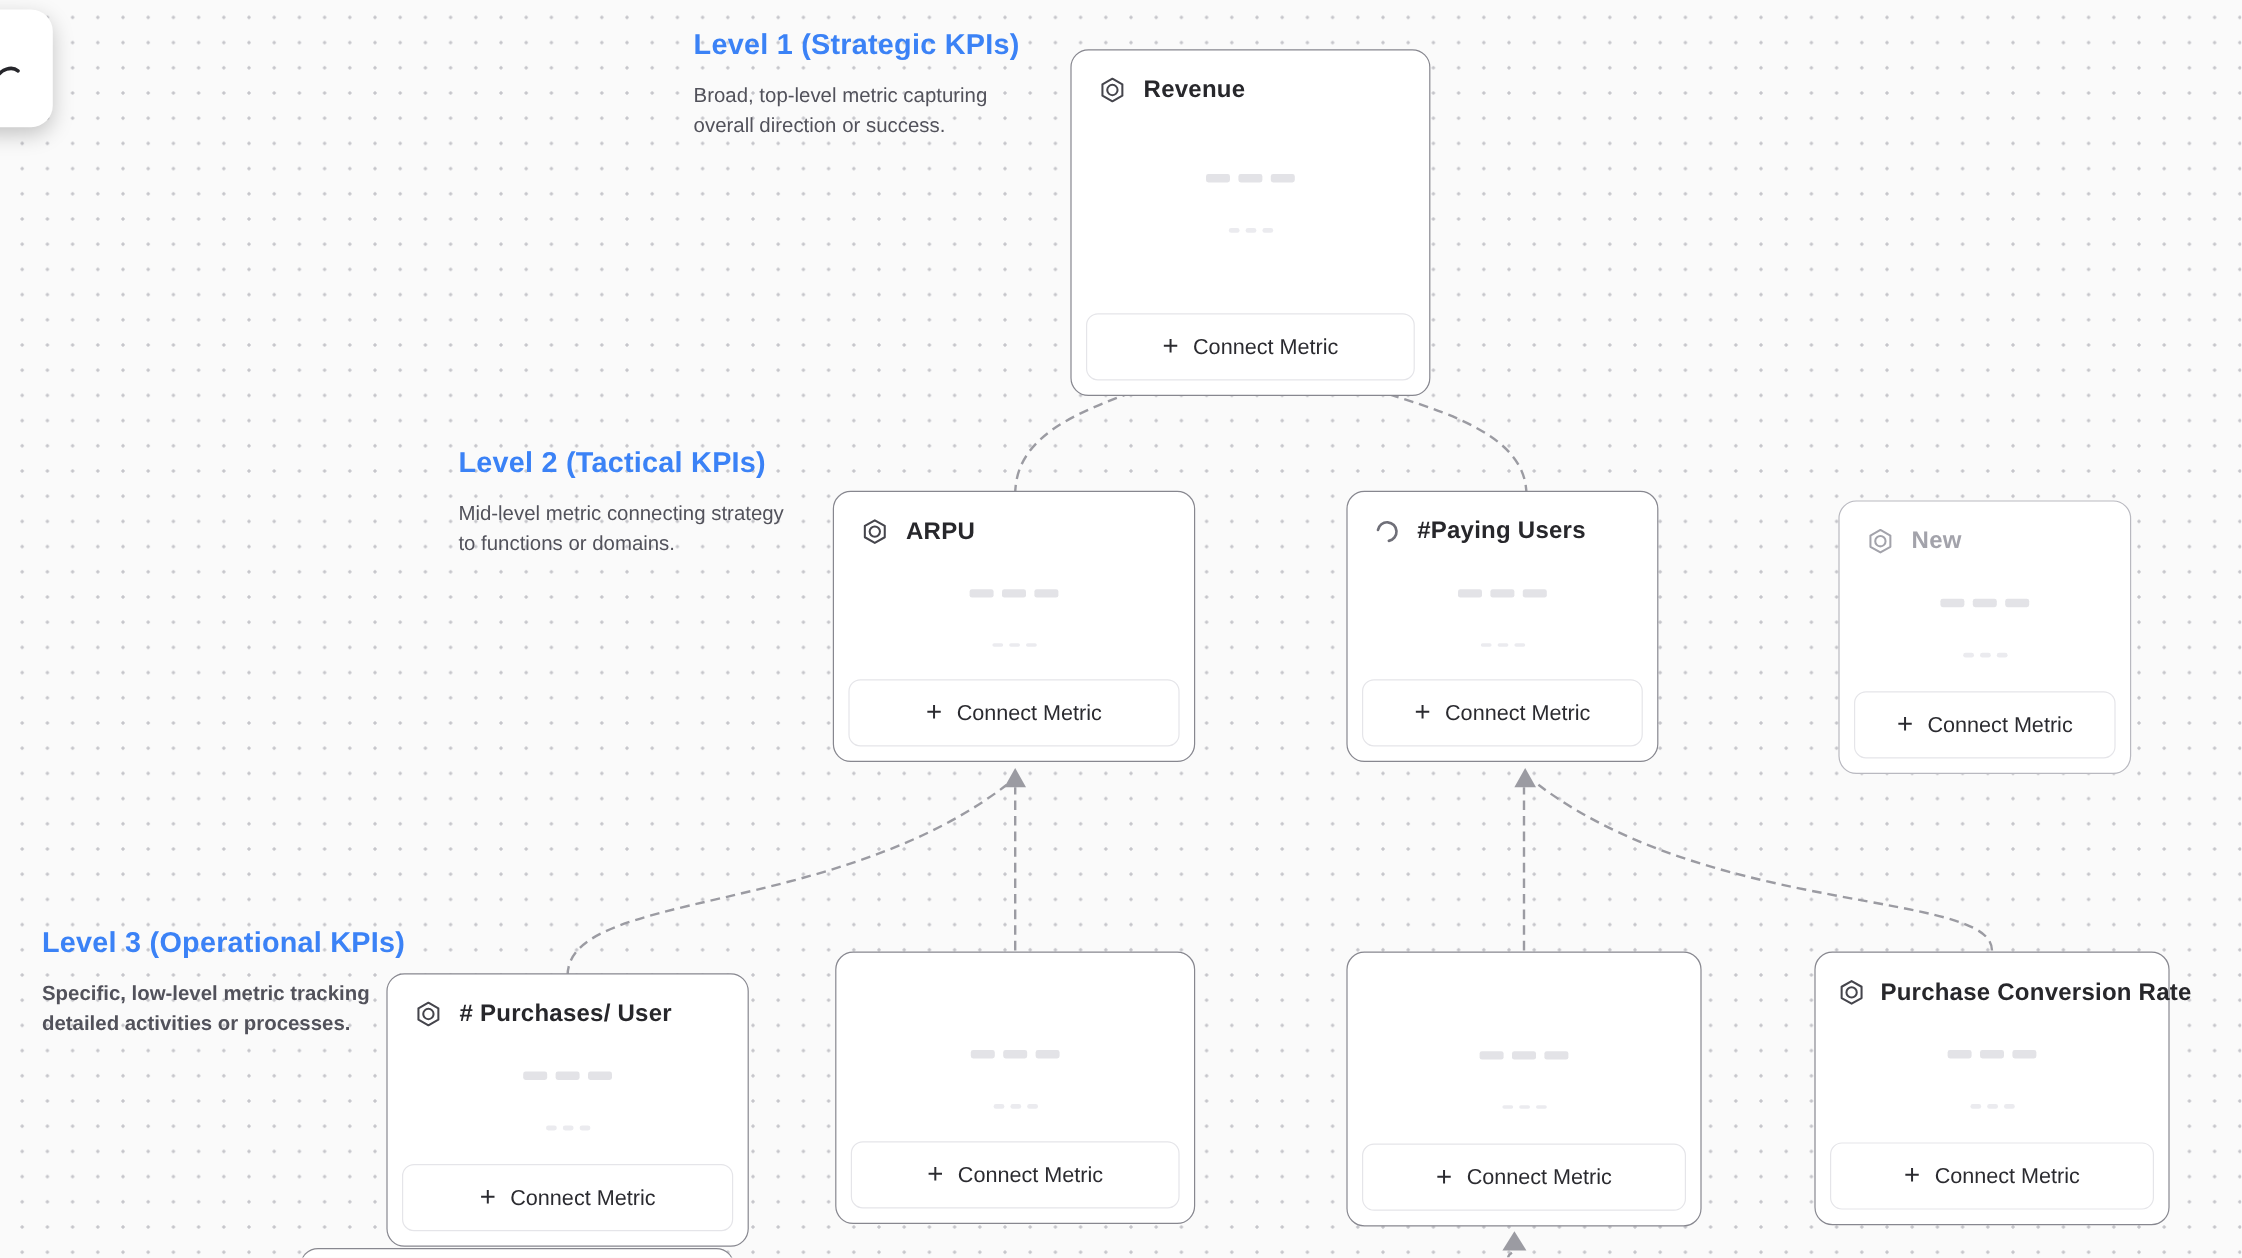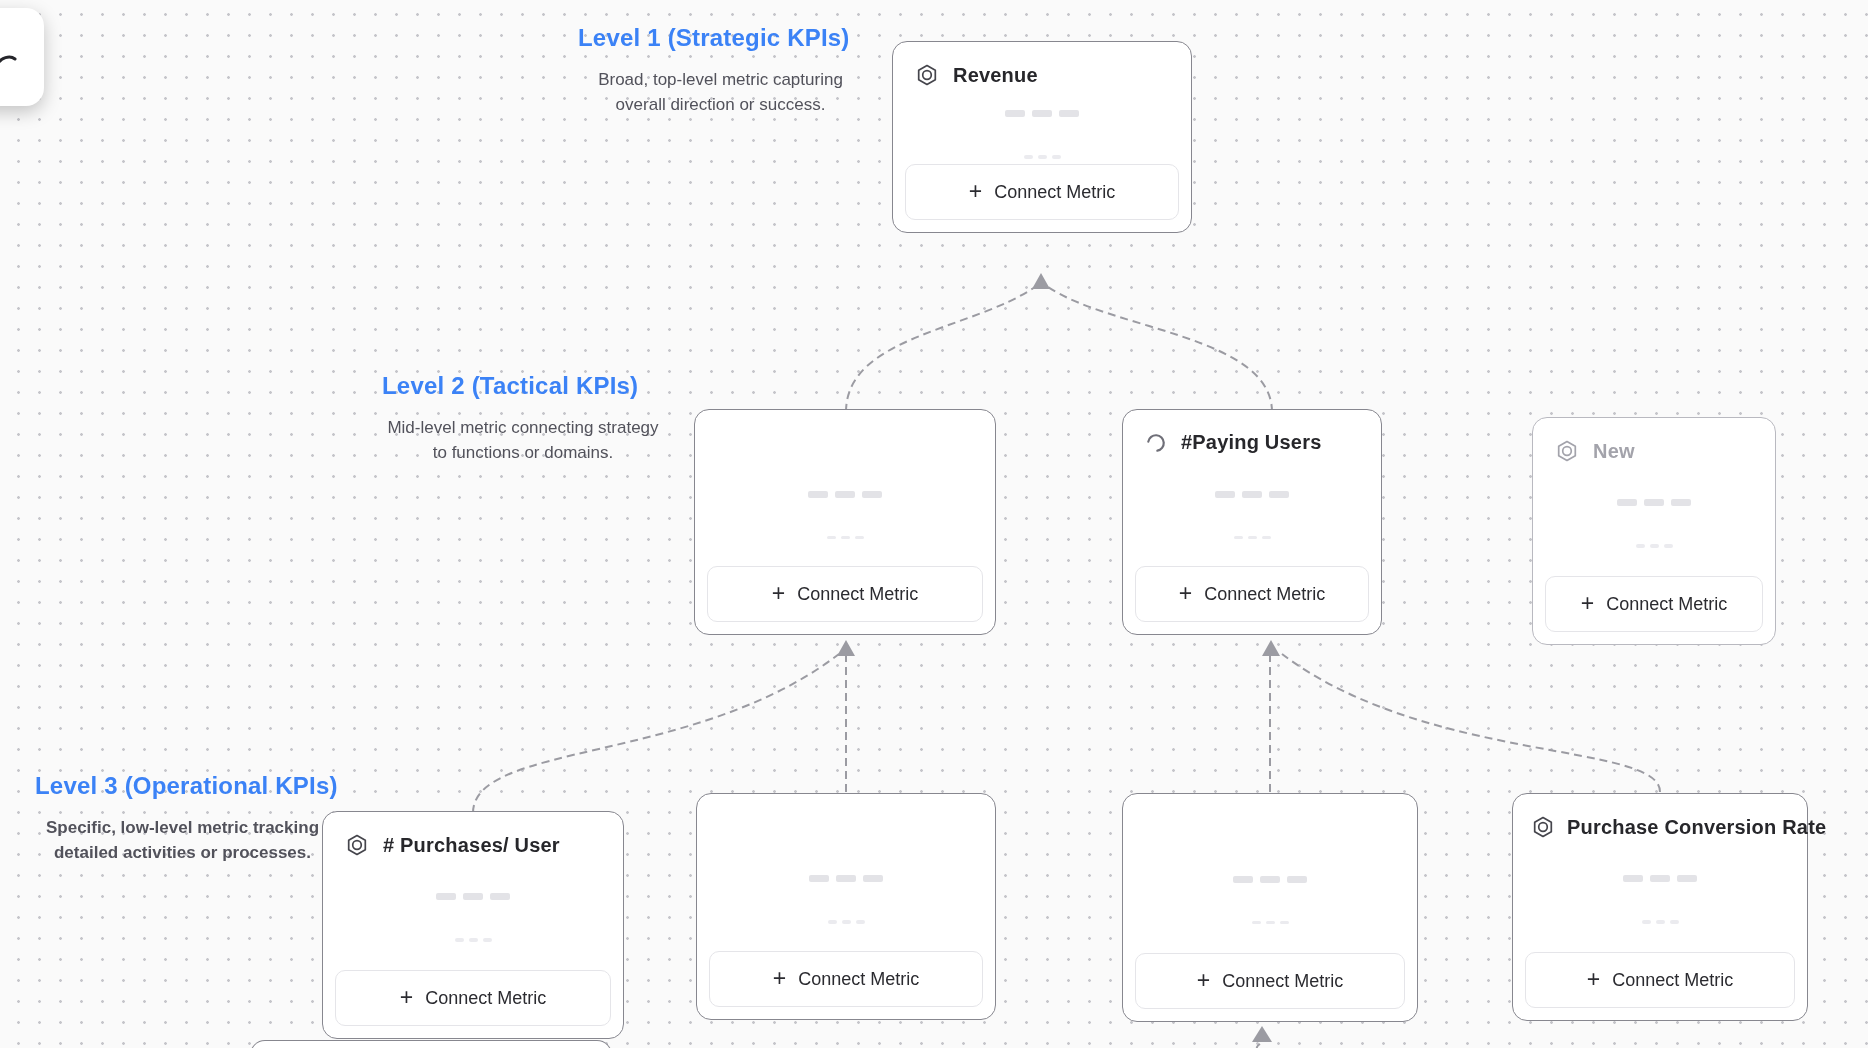--- a/index.html
+++ b/index.html
@@ -14,21 +14,21 @@
     background-image: radial-gradient(circle, #c5c5ca 1.1px, transparent 1.6px);
     background-size: 21px 21px;
     background-position: 8px 4px;
   }
   .edges { position:absolute; inset:0; pointer-events:none; }
   .edge { fill:none; stroke:#9b9ba2; stroke-width:2; stroke-dasharray:8 5; }
   .arrowhead { fill:#9b9ba2; stroke:none; }
 
   .level-label { position:absolute; z-index:2; }
   .level-title { font-size:24px; font-weight:700; color:#3b82f6; letter-spacing:.2px; margin-bottom:15px; }
-  .level-desc { font-size:17px; color:#52525b; line-height:1.48;text-align:center; }
+  .level-desc { font-size:17px; color:#52525b; line-height:1.48; }
 
   .card {
     position:absolute; z-index:3;
     background:#ffffff;
     border:1.5px solid #87878f;
     border-radius:15px;
   }
   .card.draft { border-color:#b9b9c0; }
   .card-header { display:flex; align-items:center; gap:14px; padding:21px 22px 0 22px; }
   .node-icon { display:flex; align-items:center; flex:0 0 auto; }
@@ -90,21 +90,21 @@
 </div>
 <div class="level-label" style="left:382px; top:372px;">
   <div class="level-title">Level 2 (Tactical KPIs)</div>
   <div class="level-desc" style="width:282px;">Mid-level metric connecting strategy to functions or domains.</div>
 </div>
 <div class="level-label" style="left:35px; top:772px;">
   <div class="level-title">Level 3 (Operational KPIs)</div>
   <div class="level-desc" style="width:295px;font-weight:bold;">Specific, low-level metric tracking detailed activities or processes.</div>
 </div>
 
-<div class="card" style="left:892px; top:41px; width:300px; height:192px;">
+<div class="card" style="left:892px; top:41px; width:300px; height:289px;">
   <div class="card-header">
     <span class="node-icon">
       <svg width="24" height="24" viewBox="0 0 24 24" fill="none" stroke="#45454c" stroke-width="1.7">
           <path d="M12 2.6 L20.3 7.3 V16.7 L12 21.4 L3.7 16.7 V7.3 Z" stroke-linejoin="round"></path>
           <circle cx="12" cy="12" r="4.3"></circle>
         </svg>
     </span>
     <span class="node-title">Revenue</span>
   </div>
   <div class="skeleton">
@@ -119,20 +119,29 @@
         <span class="sk-dash"></span>
       </div>
   </div>
   <button class="connect-btn">
     <span class="plus">+</span>
     <span>Connect Metric</span>
   </button>
 </div>
 
 <div class="card" style="left:694px; top:409px; width:302px; height:226px;">
+  <div class="card-header">
+    <span class="node-icon">
+      <svg width="24" height="24" viewBox="0 0 24 24" fill="none" stroke="#45454c" stroke-width="1.7">
+          <path d="M12 2.6 L20.3 7.3 V16.7 L12 21.4 L3.7 16.7 V7.3 Z" stroke-linejoin="round"></path>
+          <circle cx="12" cy="12" r="4.3"></circle>
+        </svg>
+    </span>
+    <span class="node-title">ARPU</span>
+  </div>
   <div class="skeleton">
     <div class="sk-row">
         <span class="sk-block"></span>
         <span class="sk-block"></span>
         <span class="sk-block"></span>
       </div>
     <div class="sk-row small">
         <span class="sk-dash"></span>
         <span class="sk-dash"></span>
         <span class="sk-dash"></span>

